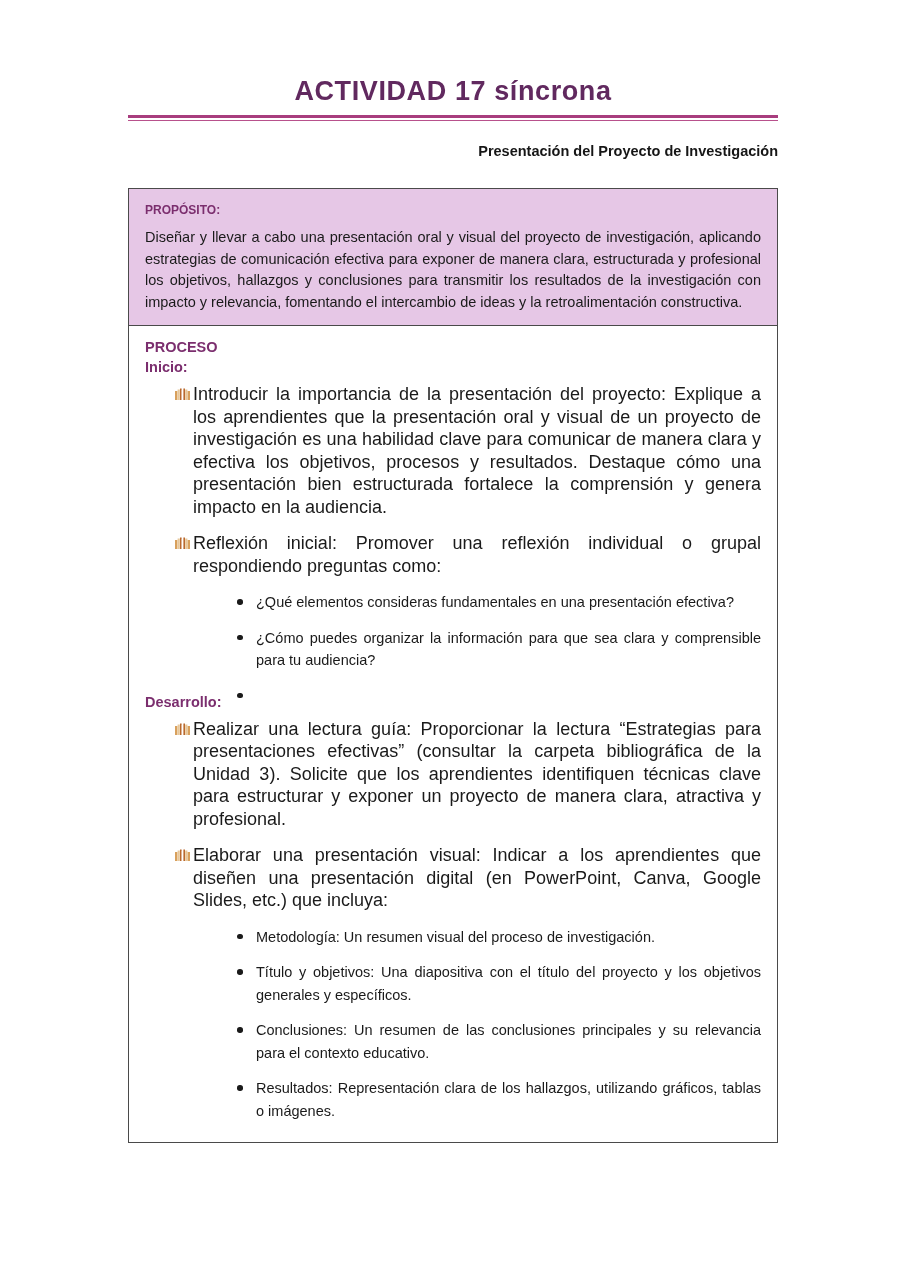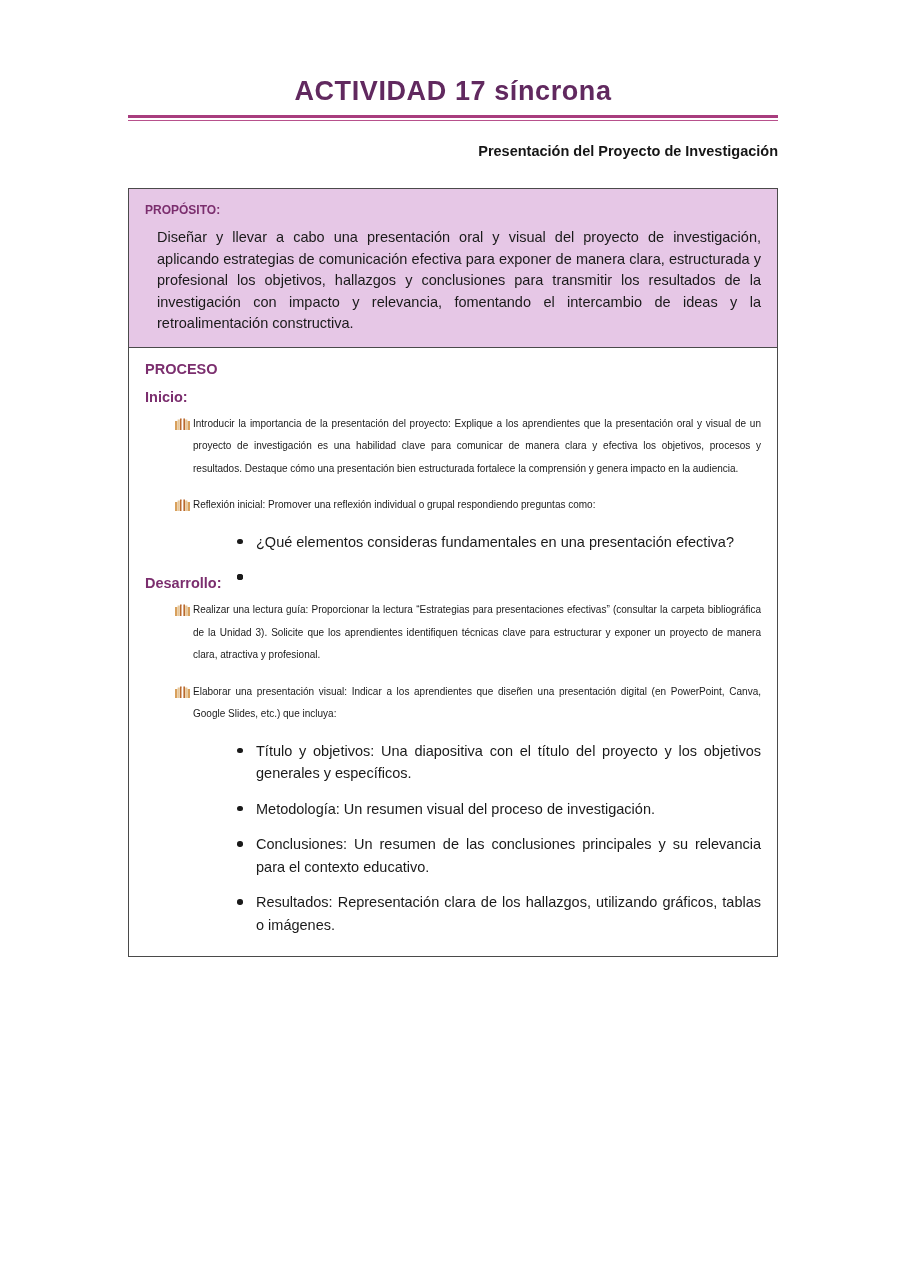--- a/index.html
+++ b/index.html
@@ -92,61 +92,60 @@
     font-size: 12px;
     font-weight: bold;
     color: #7B2E6E;
     margin-bottom: 10px;
   }
   .purpose-text {
     font-size: 14.5px;
     line-height: 21.5px;
     text-align: justify;
     color: #1a1a1a;
-    margin-left: 12px;
   }
 
   .cell-process {
     padding: 13px 16px 16px 16px;
     background: #ffffff;
   }
 
   .process-label {
     font-size: 14.5px;
     font-weight: bold;
     color: #7B2E6E;
     margin-bottom: 4px;
   }
 
   .phase-label {
     font-size: 14.5px;
     font-weight: bold;
     color: #7B2E6E;
-    margin: 12px 0 8px 0;
+    margin: 4px 0 8px 0;
   }
   .phase-label.spaced { margin-top: 22px; }
 
   
   .b1 {
     position: relative;
     padding-left: 48px;
     margin: 0 0 14px 0;
     min-height: 18px;
   }
   .b1-icon {
     position: absolute;
     left: 30px;
     top: 4px;
     width: 15px;
     height: 13px;
     display: block;
   }
   .b1-text {
     display: block;
-    font-size: 10px;
+    font-size: 18px;
     line-height: 22.5px;
     text-align: justify;
     color: #1a1a1a;
   }
 
   
   .b2 {
     position: relative;
     padding-left: 111px;
     margin: 0 0 13px 0;
@@ -228,20 +227,21 @@
         <span class="b1-text">Reflexión inicial: Promover una reflexión individual o grupal respondiendo preguntas como:</span>
       </div>
 
       <div class="group-l2">
         <div class="b2">
           <span class="b2-dot"></span>
           <span class="b2-text">¿Qué elementos consideras fundamentales en una presentación efectiva?</span>
         </div>
         <div class="b2">
           <span class="b2-dot"></span>
+          <span class="b2-text">¿Cómo puedes organizar la información para que sea clara y comprensible para tu audiencia?</span>
         </div>
         <div class="b2">
           <span class="b2-dot"></span>
         </div>
       </div>
 
       <div class="phase-label spaced">Desarrollo:</div>
 
       <div class="b1">
         <span class="b1-icon">
@@ -269,25 +269,25 @@
             <rect x="10.2" y="1.5" width="2.2" height="10.5" fill="#E8C79A"></rect>
             <rect x="12.6" y="3" width="2.4" height="9" fill="#D8A05C"></rect>
           </svg>
         </span>
         <span class="b1-text">Elaborar una presentación visual: Indicar a los aprendientes que diseñen una presentación digital (en PowerPoint, Canva, Google Slides, etc.) que incluya:</span>
       </div>
 
       <div class="group-l2">
         <div class="b2">
           <span class="b2-dot"></span>
+          <span class="b2-text">Metodología: Un resumen visual del proceso de investigación.</span>
+        </div>
+        <div class="b2">
+          <span class="b2-dot"></span>
           <span class="b2-text">Título y objetivos: Una diapositiva con el título del proyecto y los objetivos generales y específicos.</span>
-        </div>
-        <div class="b2">
-          <span class="b2-dot"></span>
-          <span class="b2-text">Metodología: Un resumen visual del proceso de investigación.</span>
         </div>
         <div class="b2">
           <span class="b2-dot"></span>
           <span class="b2-text">Conclusiones: Un resumen de las conclusiones principales y su relevancia para el contexto educativo.</span>
         </div>
         <div class="b2">
           <span class="b2-dot"></span>
           <span class="b2-text">Resultados: Representación clara de los hallazgos, utilizando gráficos, tablas o imágenes.</span>
         </div>
       </div>

